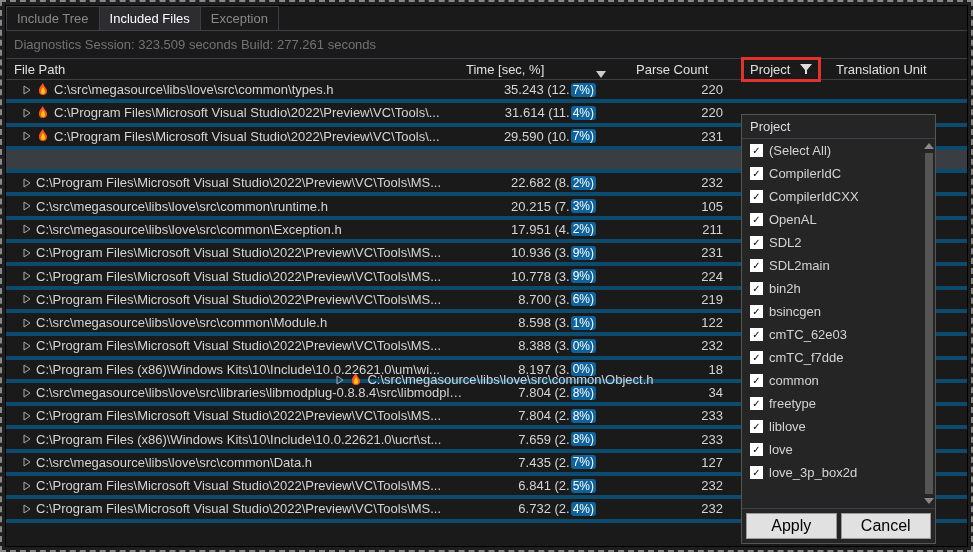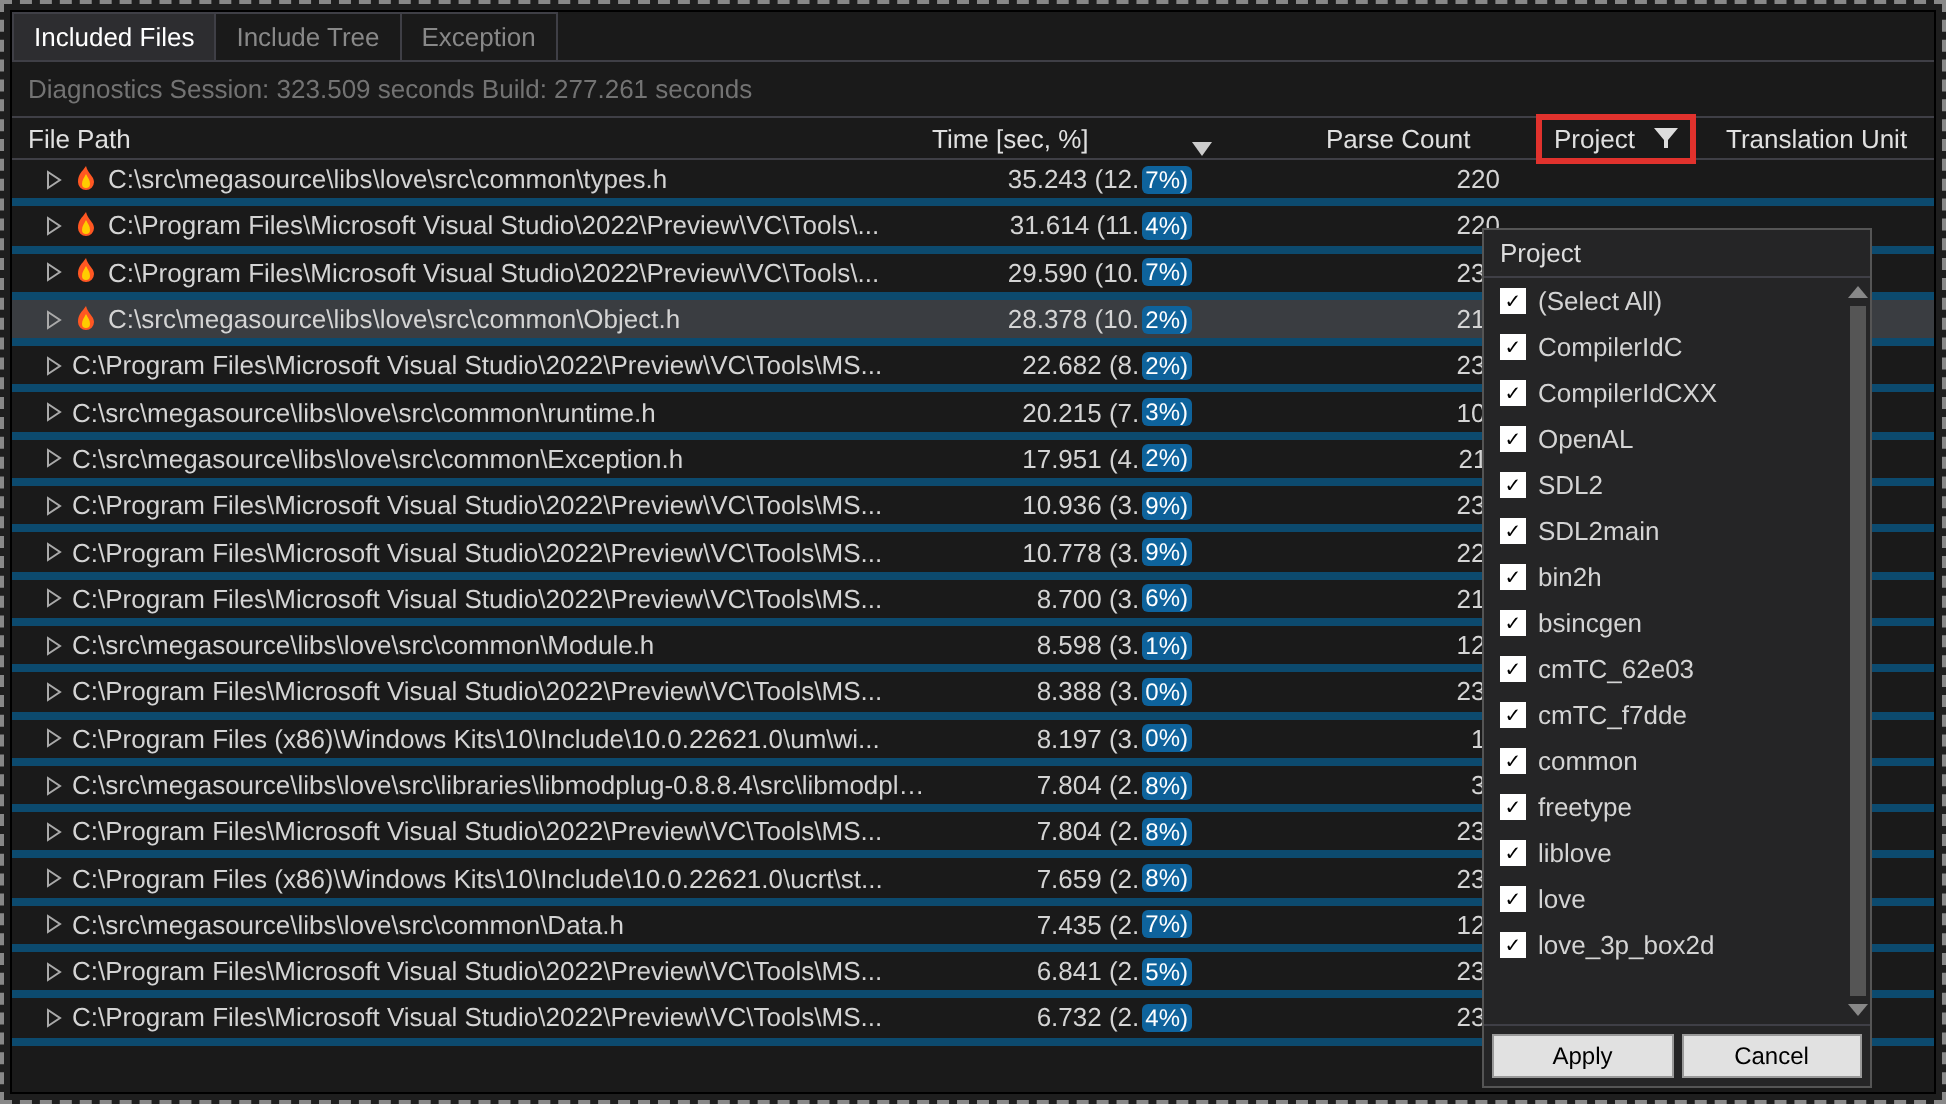--- a/index.html
+++ b/index.html
@@ -50,21 +50,21 @@
     border-top: 1px solid #3f3f46;
     border-bottom: 1px solid #3f3f46;
     background: #1a1a1a;
     color: #e0e0e0;
     font-size: 13px;
     height: 22px;
     align-items: center;
   }
   .col-file  { flex: 0 0 460px; padding-left: 8px; }
   .col-time  { flex: 0 0 170px; text-align: left; position: relative; }
-  .col-parse { flex: 0 0 105px; text-align: left; margin-left: 27px; }
+  .col-parse { flex: 0 0 105px; text-align: left; }
   .col-proj  { flex: 0 0 95px; text-align: left; position: relative; }
   .col-tu    { flex: 1 1 auto; text-align: left; }
   .sort-arrow, .filter-icon {
     display: inline-block;
     vertical-align: middle;
   }
   .sort-arrow svg, .filter-icon svg { display:block; }
   .proj-header-box {
     border: 3px solid #e1322d;
     padding: 2px 6px;
@@ -78,20 +78,21 @@
     overflow: hidden;
   }
   .row {
     display: flex;
     height: 23.3px;
     align-items: center;
     border-bottom: 4px solid #0c4a6e;
   }
   .row.selected {
     background: #3a3d41;
+    flex-direction: column;
   }
   .row .col-file {
     display: flex;
     align-items: center;
     gap: 4px;
     white-space: nowrap;
     overflow: hidden;
   }
   .tri {
     width: 10px;
@@ -198,31 +199,31 @@
     border-top: 1px solid #3f3f46;
     padding: 4px;
     gap: 4px;
   }
   .fp-buttons button {
     flex: 1;
     background: #e1e1e1;
     color: #000;
     border: 1px solid #999;
     padding: 3px 0;
-    font-size: 12px;
+    font-size: 16px;
     cursor: pointer;
   }
 </style>
 </head>
 <body>
 <div class="inner">
 
 <div class="tabs">
+  <div class="tab">Include Tree</div>
   <div class="tab active">Included Files</div>
-  <div class="tab">Include Tree</div>
   <div class="tab">Exception</div>
 </div>
 
 <div class="diag">Diagnostics Session: 323.509 seconds  Build: 277.261 seconds</div>
 
 <div class="header">
   <div class="col-file">File Path</div>
   <div class="col-time">
     <span>Time [sec, %]</span>
     <span class="sort-arrow" style="position:absolute;right:30px;top:7px;">

